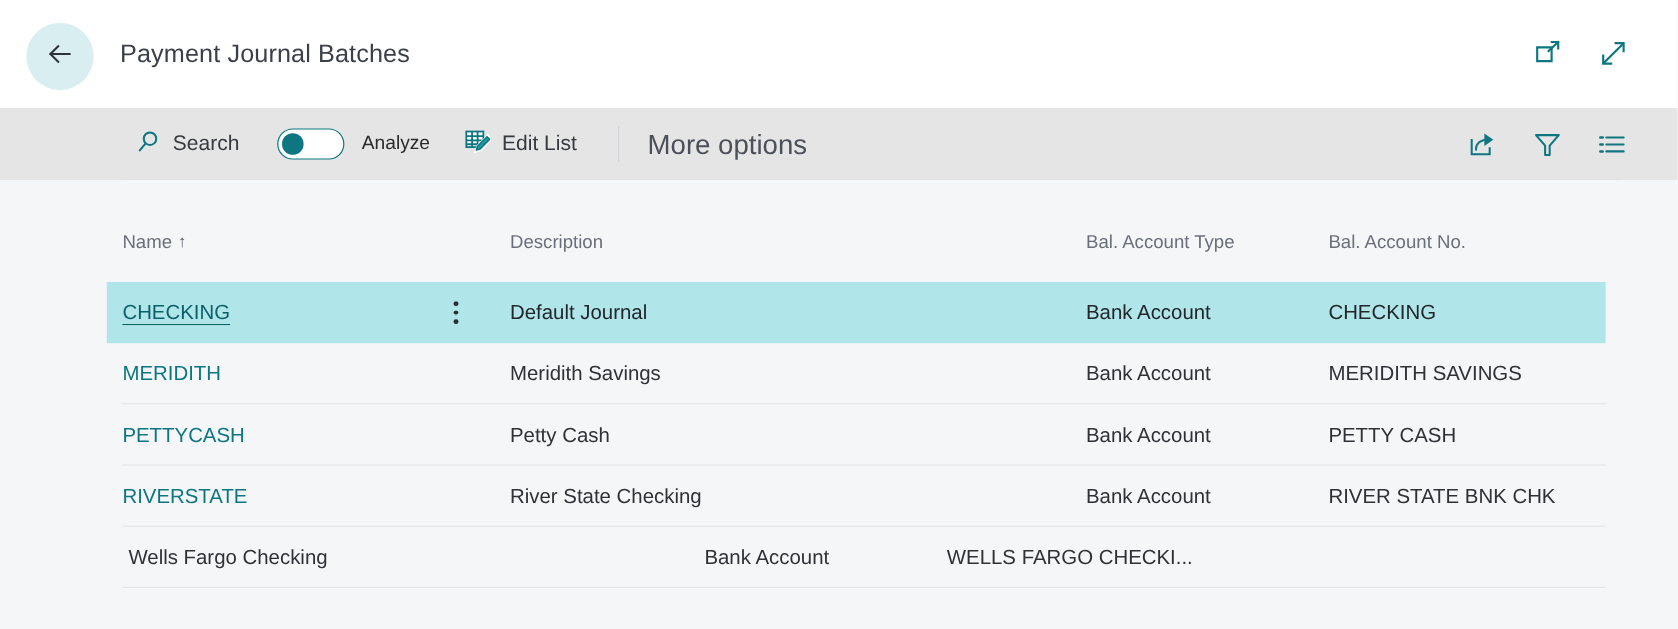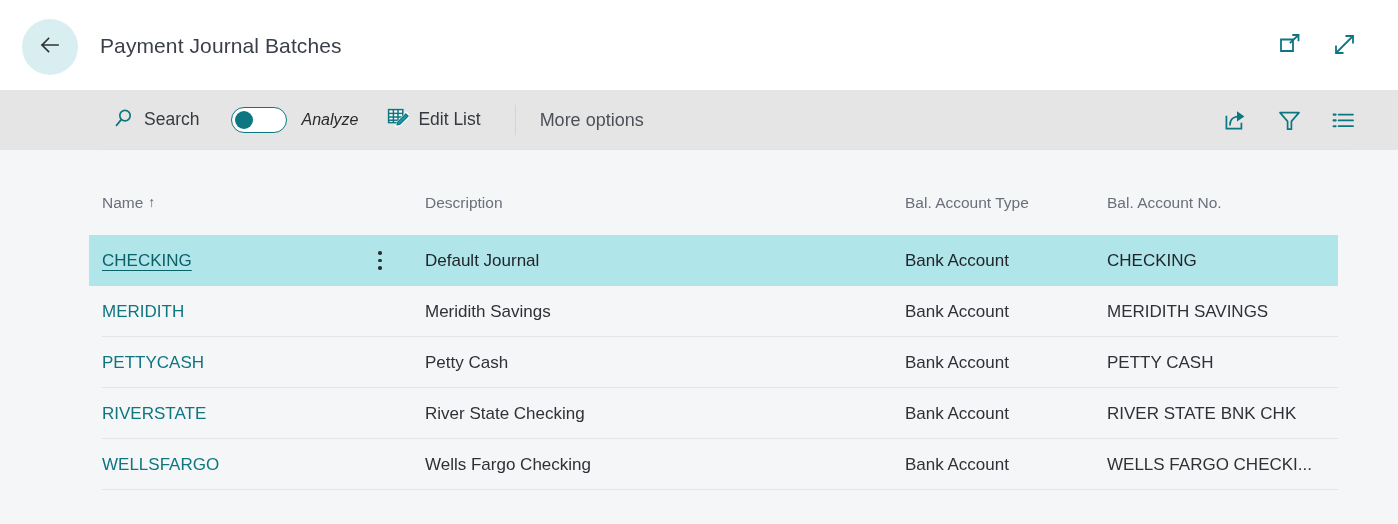--- a/index.html
+++ b/index.html
@@ -113,21 +113,20 @@
   }
 
   .cmd-label { line-height: 1; }
 
   .toggle-wrap {
     display: flex;
     align-items: center;
     gap: 14px;
     margin-left: 22px;
     cursor: pointer;
-    font-style: italic;
   }
 
   .toggle {
     width: 56px;
     height: 26px;
     border-radius: 13px;
     border: 1.6px solid #0d7680;
     background: #ffffff;
     position: relative;
     flex: 0 0 auto;
@@ -146,21 +145,21 @@
 
   .divider-v {
     width: 1px;
     height: 30px;
     background: #d2d5da;
     margin: 0 18px 0 24px;
   }
 
   .more-options {
     color: #4c5058;
-    font-size: 18px;
+    font-size: 23px;
     cursor: pointer;
     padding: 0 6px;
     white-space: nowrap;
   }
 
   .toolbar-right {
     position: absolute;
     right: 42px;
     top: 0;
     height: 60px;
@@ -429,23 +428,20 @@
       <div class="cell c-name">
         <span class="name-link">RIVERSTATE</span>
       </div>
       <div class="cell c-desc">River State Checking</div>
       <div class="cell c-type">Bank Account</div>
       <div class="cell c-no">RIVER STATE BNK CHK</div>
       <div class="row-sep"></div>
     </div>
 
     <div class="row">
-      <div class="cell c-name">
-        <span class="name-link">WELLSFARGO</span>
-      </div>
       <div class="cell c-desc">Wells Fargo Checking</div>
       <div class="cell c-type">Bank Account</div>
       <div class="cell c-no">WELLS FARGO CHECKI...</div>
       <div class="row-sep"></div>
     </div>
 
   </div>
 </div>
 
 </body></html>

